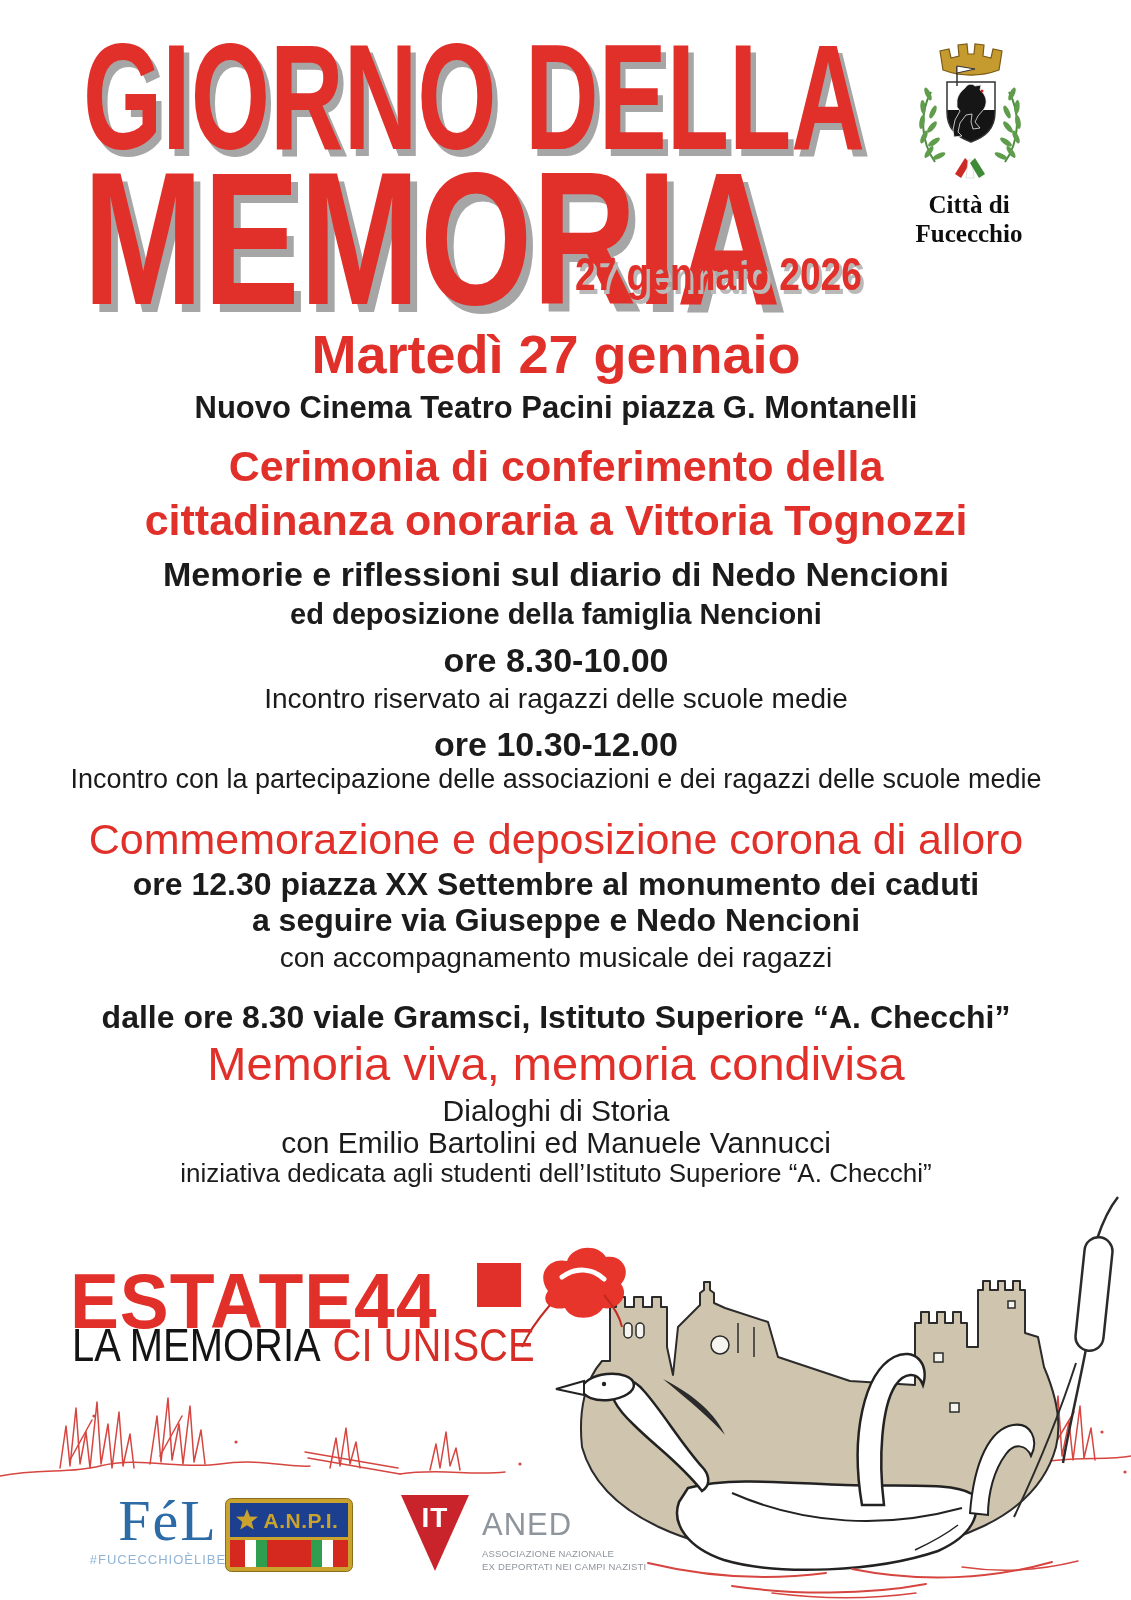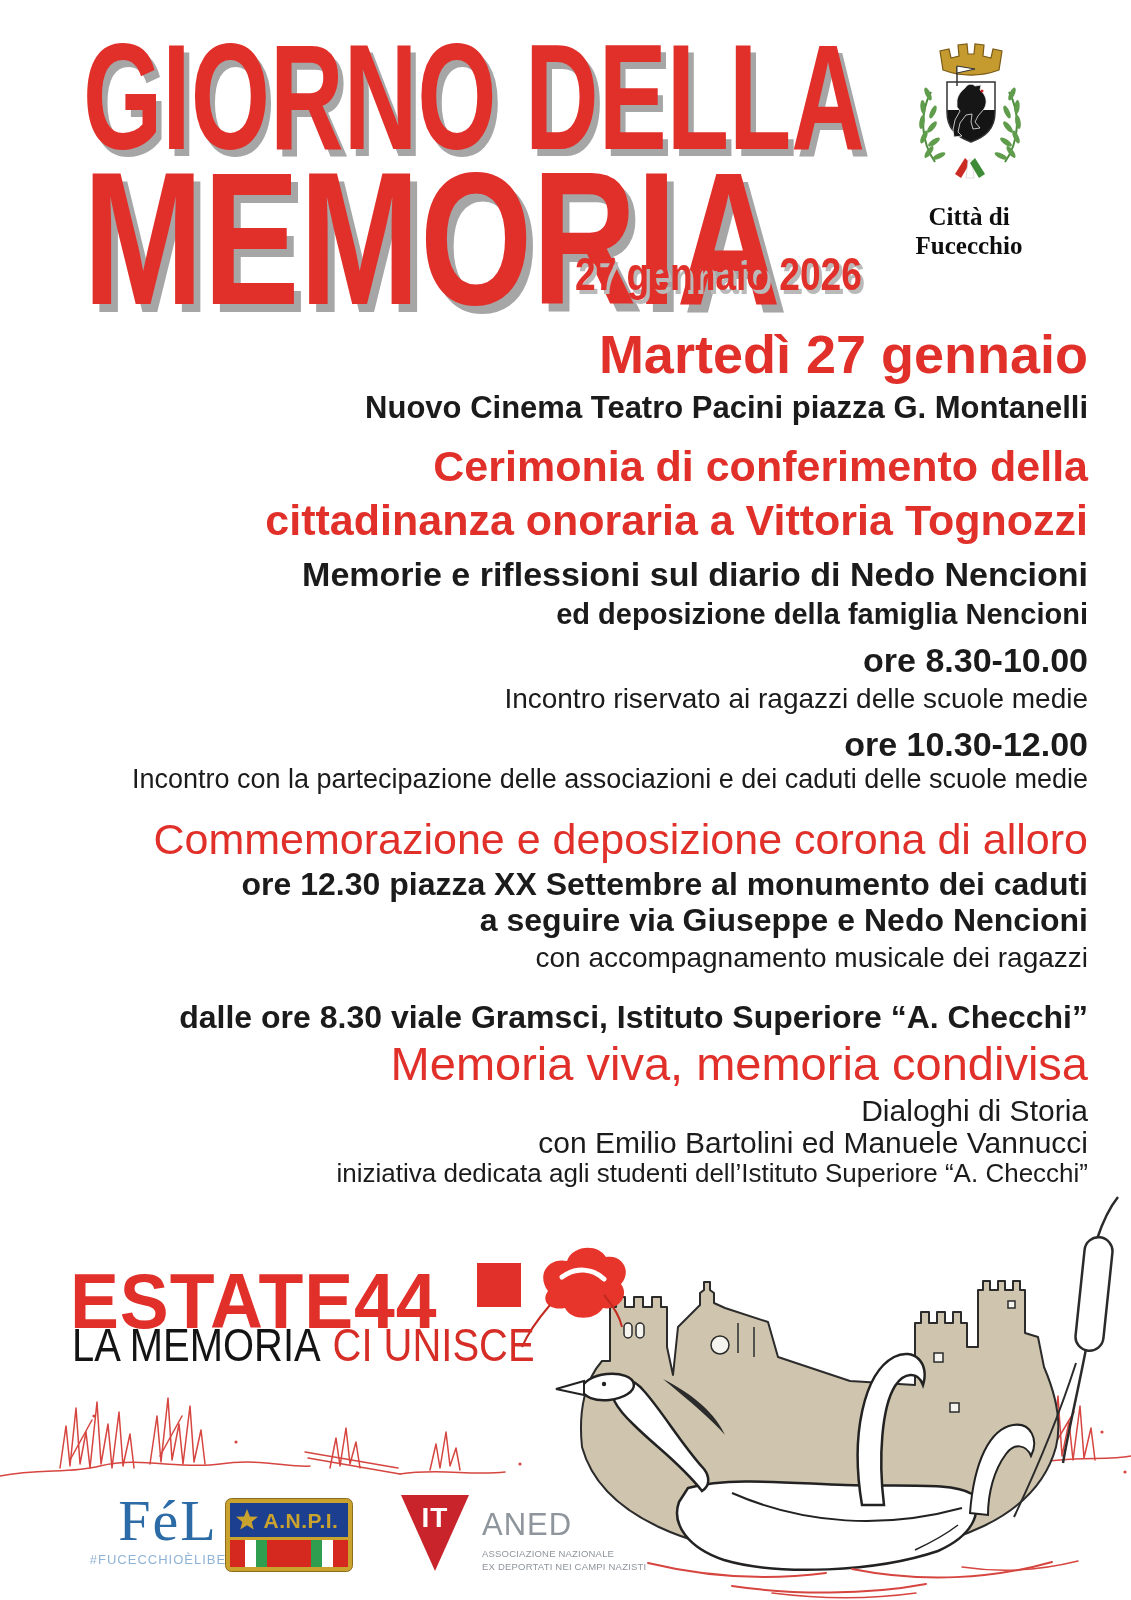--- a/index.html
+++ b/index.html
@@ -10,25 +10,25 @@
   .title-block{position:absolute;left:83px;top:36px}
   .title-l1{font-size:150px;font-weight:700;color:#e1302a;line-height:.82;white-space:nowrap;
             transform:scaleX(.68);transform-origin:left top;text-shadow:8px 7px 0 #a6a6a6}
   .title-l2{font-size:190px;font-weight:700;color:#e1302a;line-height:.82;white-space:nowrap;
             transform:scaleX(.76);transform-origin:left top;margin-top:2px;text-shadow:9px 8px 0 #a6a6a6}
   .date-line{position:absolute;left:575px;top:246px;font-size:47px;font-weight:700;color:#e1302a;
              white-space:nowrap;transform:scaleX(.79);transform-origin:left top;
              text-shadow:4px 4px 0 #b9b9b9}
 
   .crest{position:absolute;left:893px;top:34px;width:152px;text-align:center}
-  .crest-caption{margin-top:14px;font-family:"Liberation Serif",serif;font-weight:700;
+  .crest-caption{margin-top:2px;font-family:"Liberation Serif",serif;font-weight:700;
                  font-size:25px;line-height:1.16;color:#0e0e0e}
 
   
-  .ln{position:absolute;left:0;width:1088px;text-align:right;line-height:1.04;white-space:nowrap}
+  .ln{position:absolute;left:12px;width:1088px;text-align:center;line-height:1.04;white-space:nowrap}
   .b{font-weight:700}
   .red{color:#e1302a}
   #l-day{top:326px;font-size:54px}
   #l-venue{top:392px;font-size:31px}
   #l-cer1{top:444px;font-size:43px}
   #l-cer2{top:498px;font-size:43px}
   #l-mem{top:557px;font-size:34px}
   #l-int{top:599px;font-size:29px}
   #l-t1{top:643px;font-size:34px}
   #l-d1{top:684px;font-size:28px}
@@ -130,21 +130,21 @@
 
   <div id="l-day" class="ln red b">Martedì 27 gennaio</div>
   <div id="l-venue" class="ln b">Nuovo Cinema Teatro Pacini piazza G. Montanelli</div>
   <div id="l-cer1" class="ln red b">Cerimonia di conferimento della</div>
   <div id="l-cer2" class="ln red b">cittadinanza onoraria a Vittoria Tognozzi</div>
   <div id="l-mem" class="ln b">Memorie e riflessioni sul diario di Nedo Nencioni</div>
   <div id="l-int" class="ln b">ed deposizione della famiglia Nencioni</div>
   <div id="l-t1" class="ln b">ore 8.30-10.00</div>
   <div id="l-d1" class="ln">Incontro riservato ai ragazzi delle scuole medie</div>
   <div id="l-t2" class="ln b">ore 10.30-12.00</div>
-  <div id="l-d2" class="ln">Incontro con la partecipazione delle associazioni e dei caduti delle scuole medie</div>
+  <div id="l-d2" class="ln">Incontro con la partecipazione delle associazioni e dei ragazzi delle scuole medie</div>
 
   <div id="l-com" class="ln red">Commemorazione e deposizione corona di alloro</div>
   <div id="l-c1" class="ln b">ore 12.30 piazza XX Settembre al monumento dei caduti</div>
   <div id="l-c2" class="ln b">a seguire via Giuseppe e Nedo Nencioni</div>
   <div id="l-c3" class="ln">con accompagnamento musicale dei ragazzi</div>
 
   <div id="l-s0" class="ln b">dalle ore 8.30 viale Gramsci, Istituto Superiore “A. Checchi”</div>
   <div id="l-s1" class="ln red">Memoria viva, memoria condivisa</div>
   <div id="l-s2" class="ln">Dialoghi di Storia</div>
   <div id="l-s3" class="ln">con Emilio Bartolini ed Manuele Vannucci</div>

